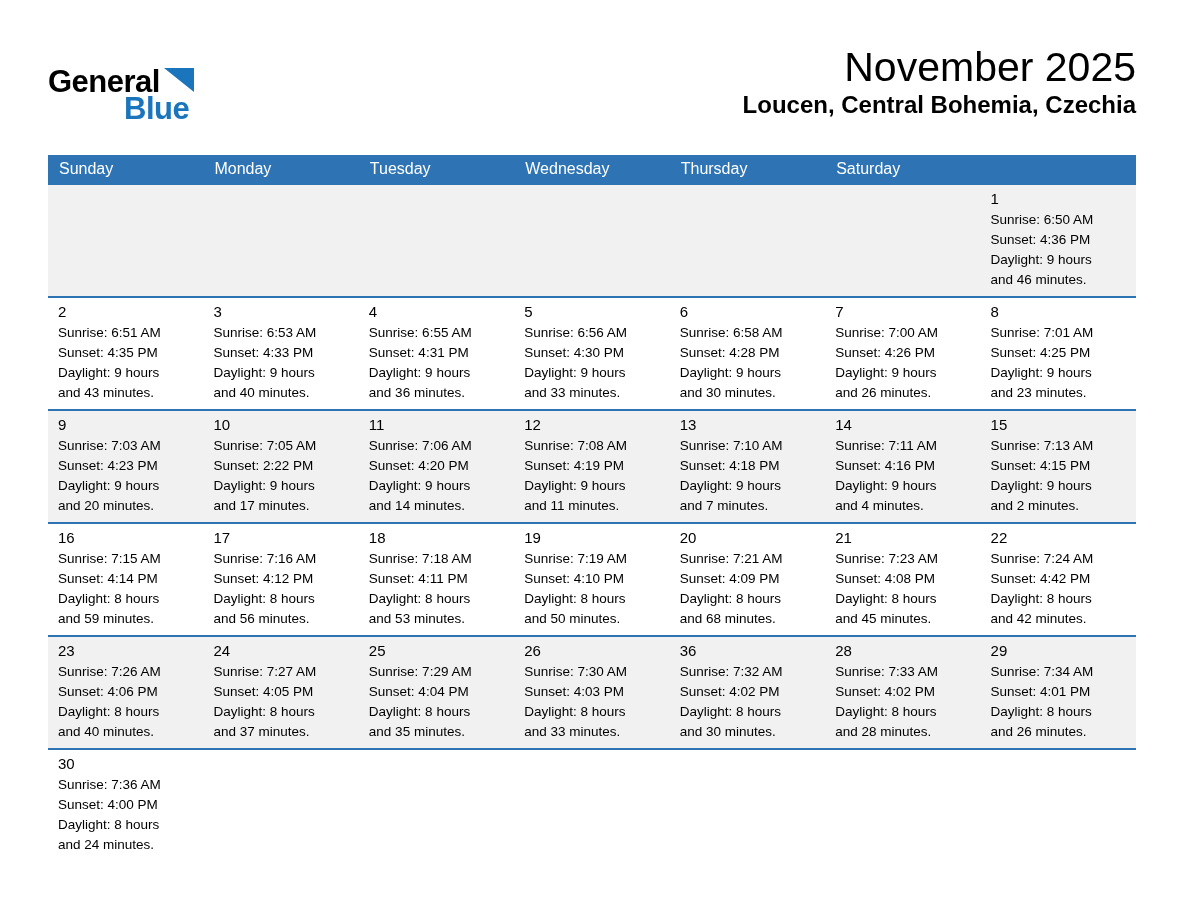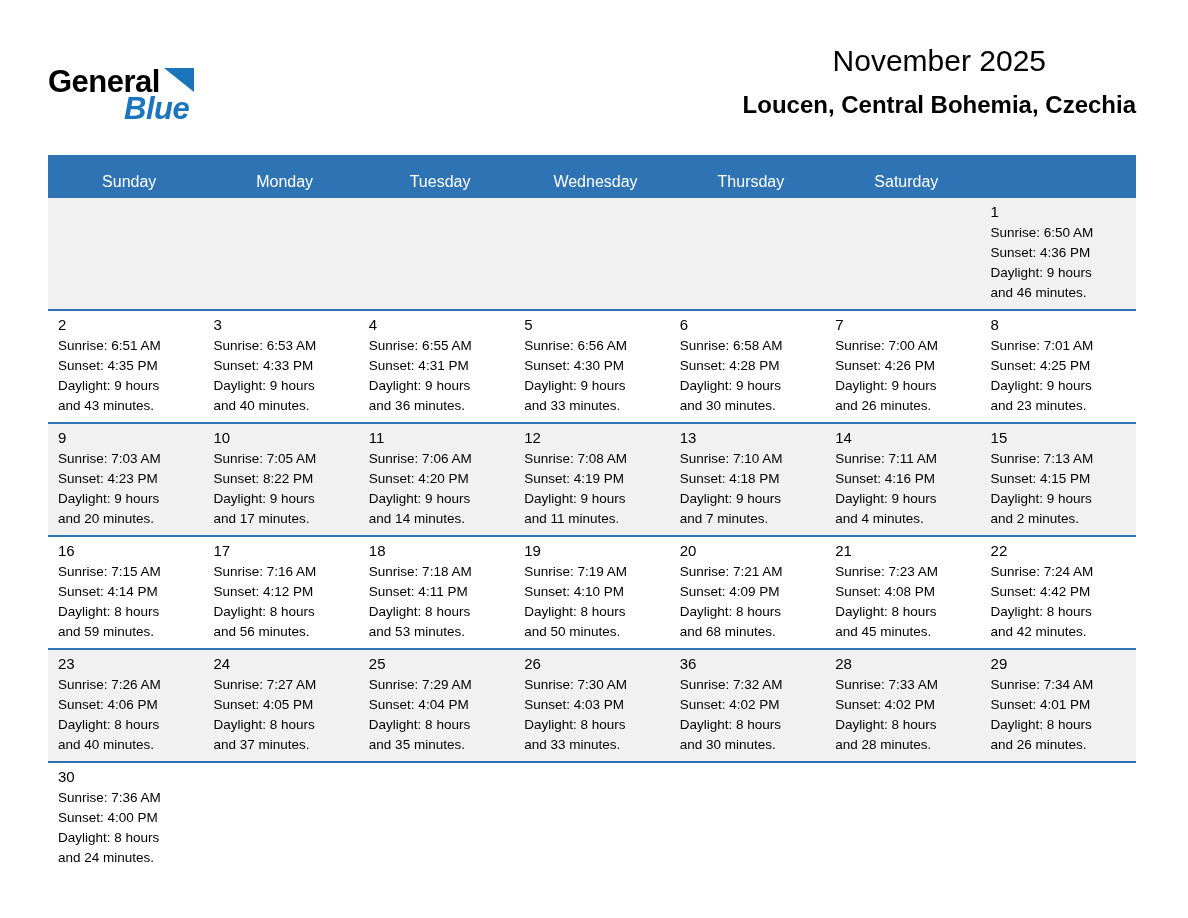--- a/index.html
+++ b/index.html
@@ -27,45 +27,44 @@
     height:155px;
   }
   .logo{margin-top:22px;line-height:1;}
   .logo-row{display:flex;align-items:flex-start;}
   .logo-general{
     font-size:31px;font-weight:700;color:#000;letter-spacing:-0.5px;
   }
   .logo-triangle{margin-left:4px;margin-top:2px;display:block;}
   .logo-blue{
     font-size:31px;font-weight:700;color:var(--logo-blue);
-    margin-left:76px;margin-top:-4px;letter-spacing:-0.5px;font-style:italic;
+    margin-left:76px;margin-top:-4px;letter-spacing:-0.5px;
   }
   .title-block{text-align:right;}
   .page-title{
-    font-size:30px;font-weight:400;color:#000;line-height:1.15;text-align:center;
+    font-size:41px;font-weight:400;color:#000;line-height:1.15;
   }
   .page-subtitle{
-    font-size:24px;font-weight:700;color:#000;margin-top:12px;
+    font-size:24px;font-weight:700;color:#000;
   }
 
   
   .calendar{
     margin:0 52px 0 48px;
     width:1088px;
   }
   .weekday-header{
     display:grid;
     grid-template-columns:repeat(7,1fr);
     background:var(--header-blue);
     color:#fff;
   }
   .weekday-cell{
     font-size:16px;
-    padding:18px 4px 7px 11px;
-    text-align:center;
+    padding:5px 4px 7px 11px;
   }
   .week-row{
     display:grid;
     grid-template-columns:repeat(7,1fr);
     border-top:2px solid var(--header-blue);
     min-height:106px;
     background:#fff;
   }
   .week-row:first-of-type{border-top:none;}
   .week-row.shaded{background:var(--row-shade);}
@@ -184,21 +183,21 @@
           <div class="day-cell">
             <div class="day-number">9</div>
             <div class="day-detail">Sunrise: 7:03 AM</div>
             <div class="day-detail">Sunset: 4:23 PM</div>
             <div class="day-detail">Daylight: 9 hours</div>
             <div class="day-detail">and 20 minutes.</div>
           </div>
           <div class="day-cell">
             <div class="day-number">10</div>
             <div class="day-detail">Sunrise: 7:05 AM</div>
-            <div class="day-detail">Sunset: 8:22 PM</div>
+            <div class="day-detail">Sunset: 2:22 PM</div>
             <div class="day-detail">Daylight: 9 hours</div>
             <div class="day-detail">and 17 minutes.</div>
           </div>
           <div class="day-cell">
             <div class="day-number">11</div>
             <div class="day-detail">Sunrise: 7:06 AM</div>
             <div class="day-detail">Sunset: 4:20 PM</div>
             <div class="day-detail">Daylight: 9 hours</div>
             <div class="day-detail">and 14 minutes.</div>
           </div>

